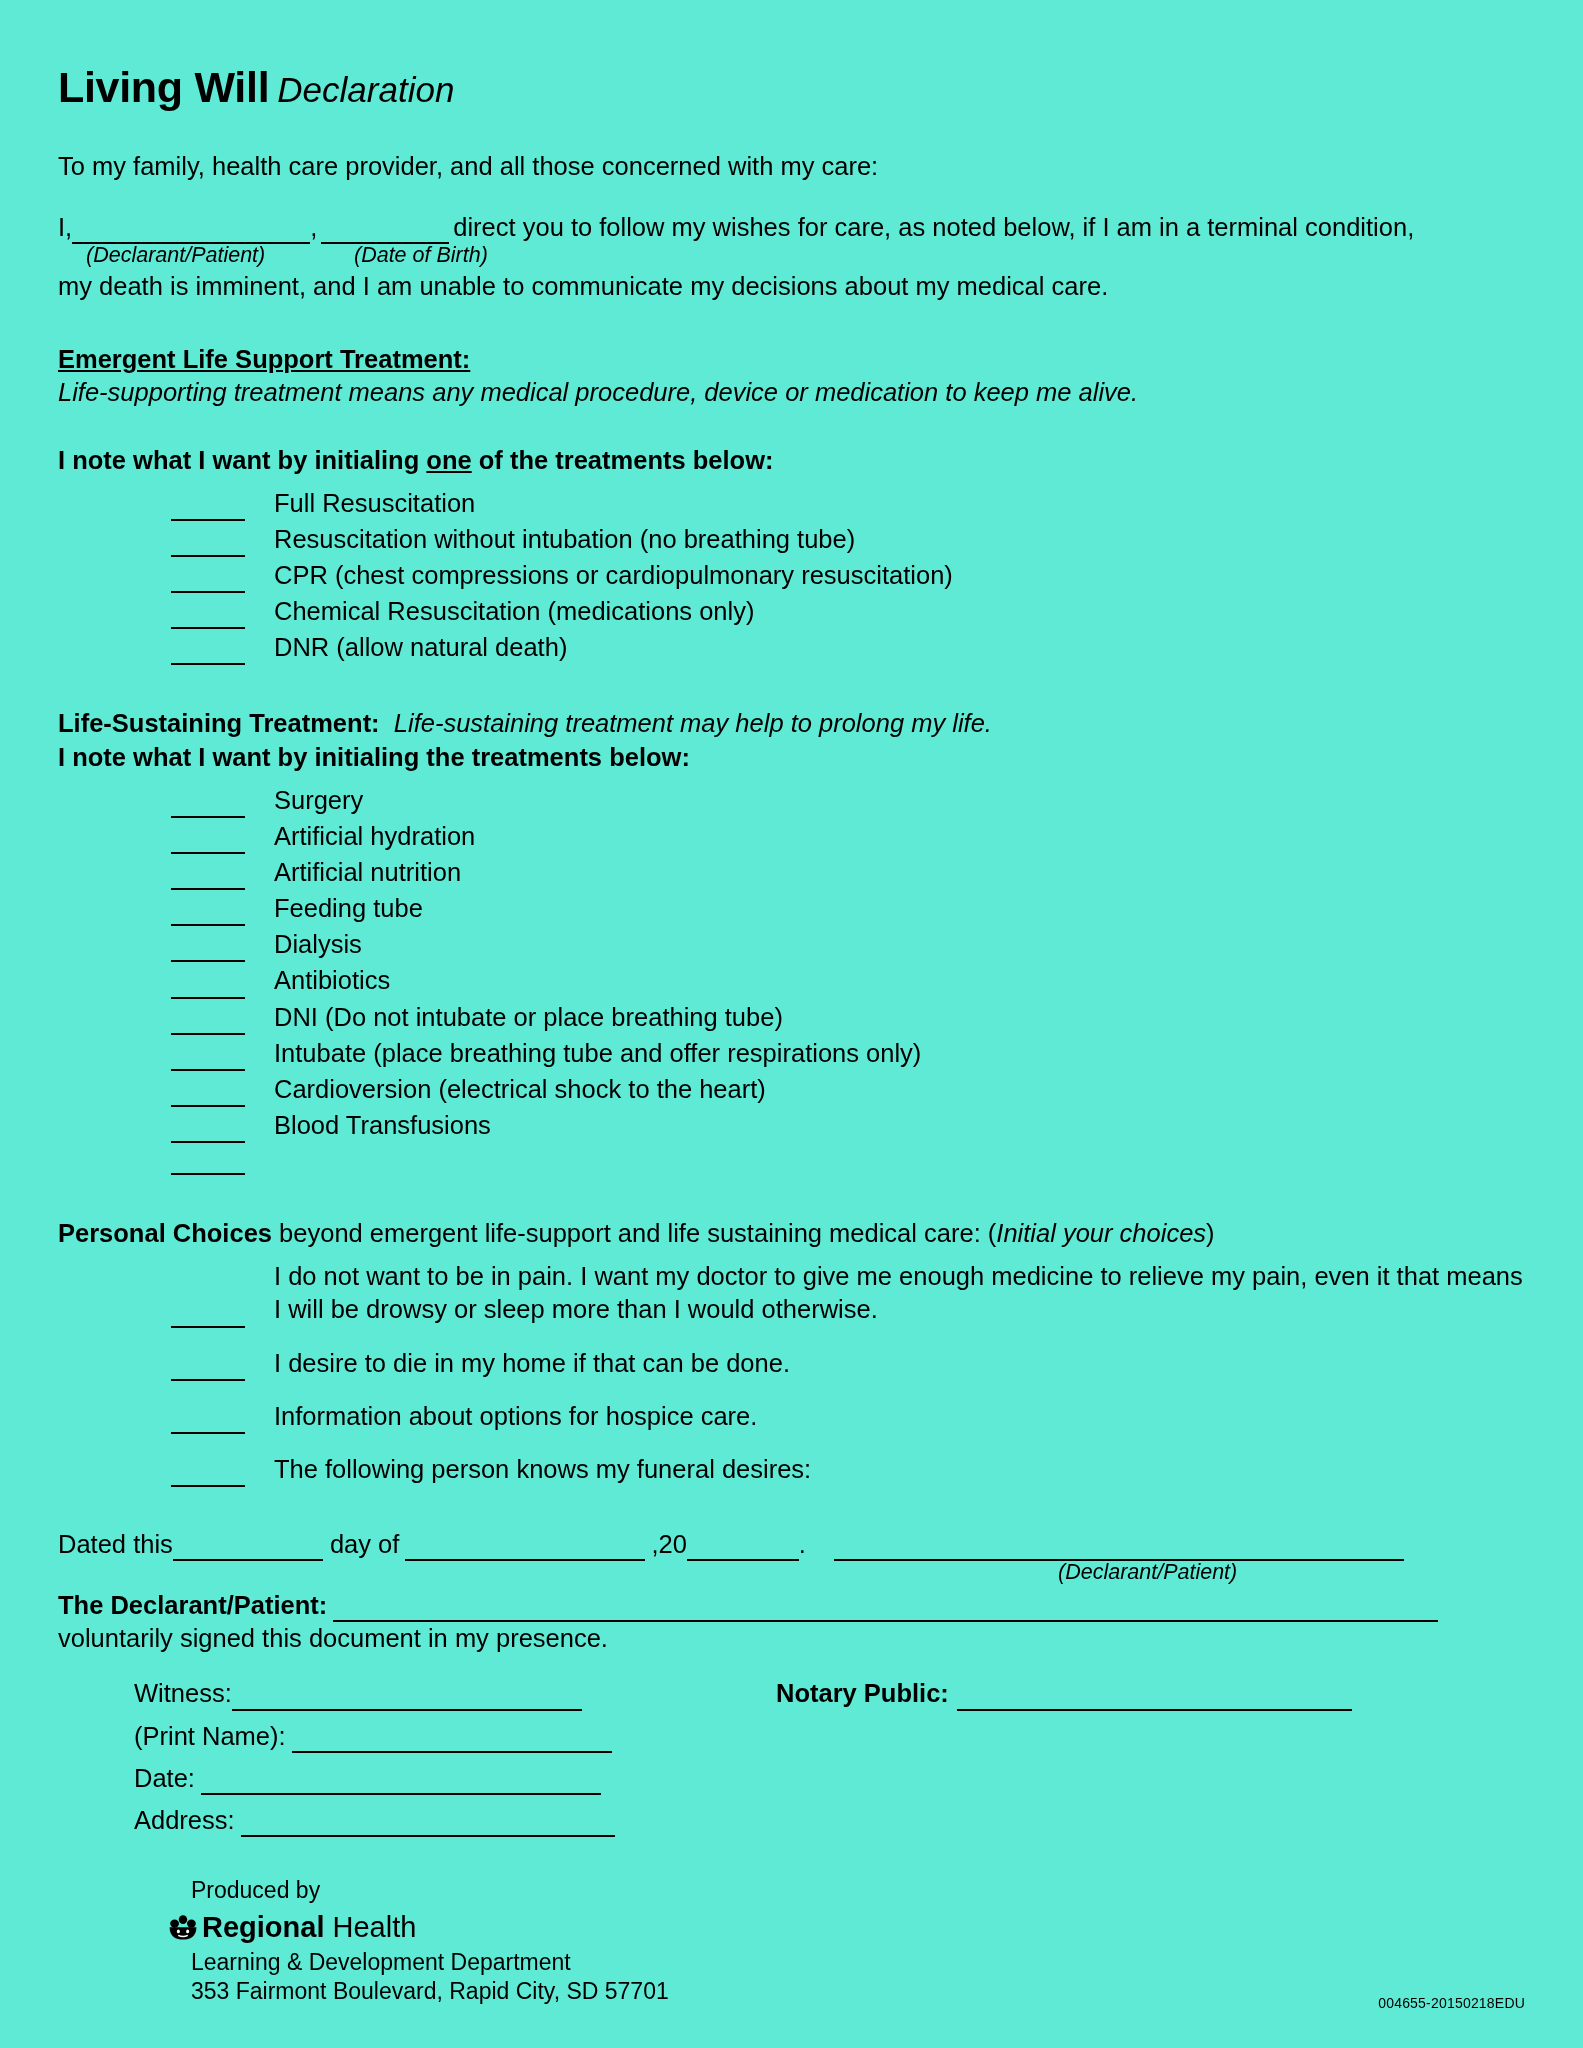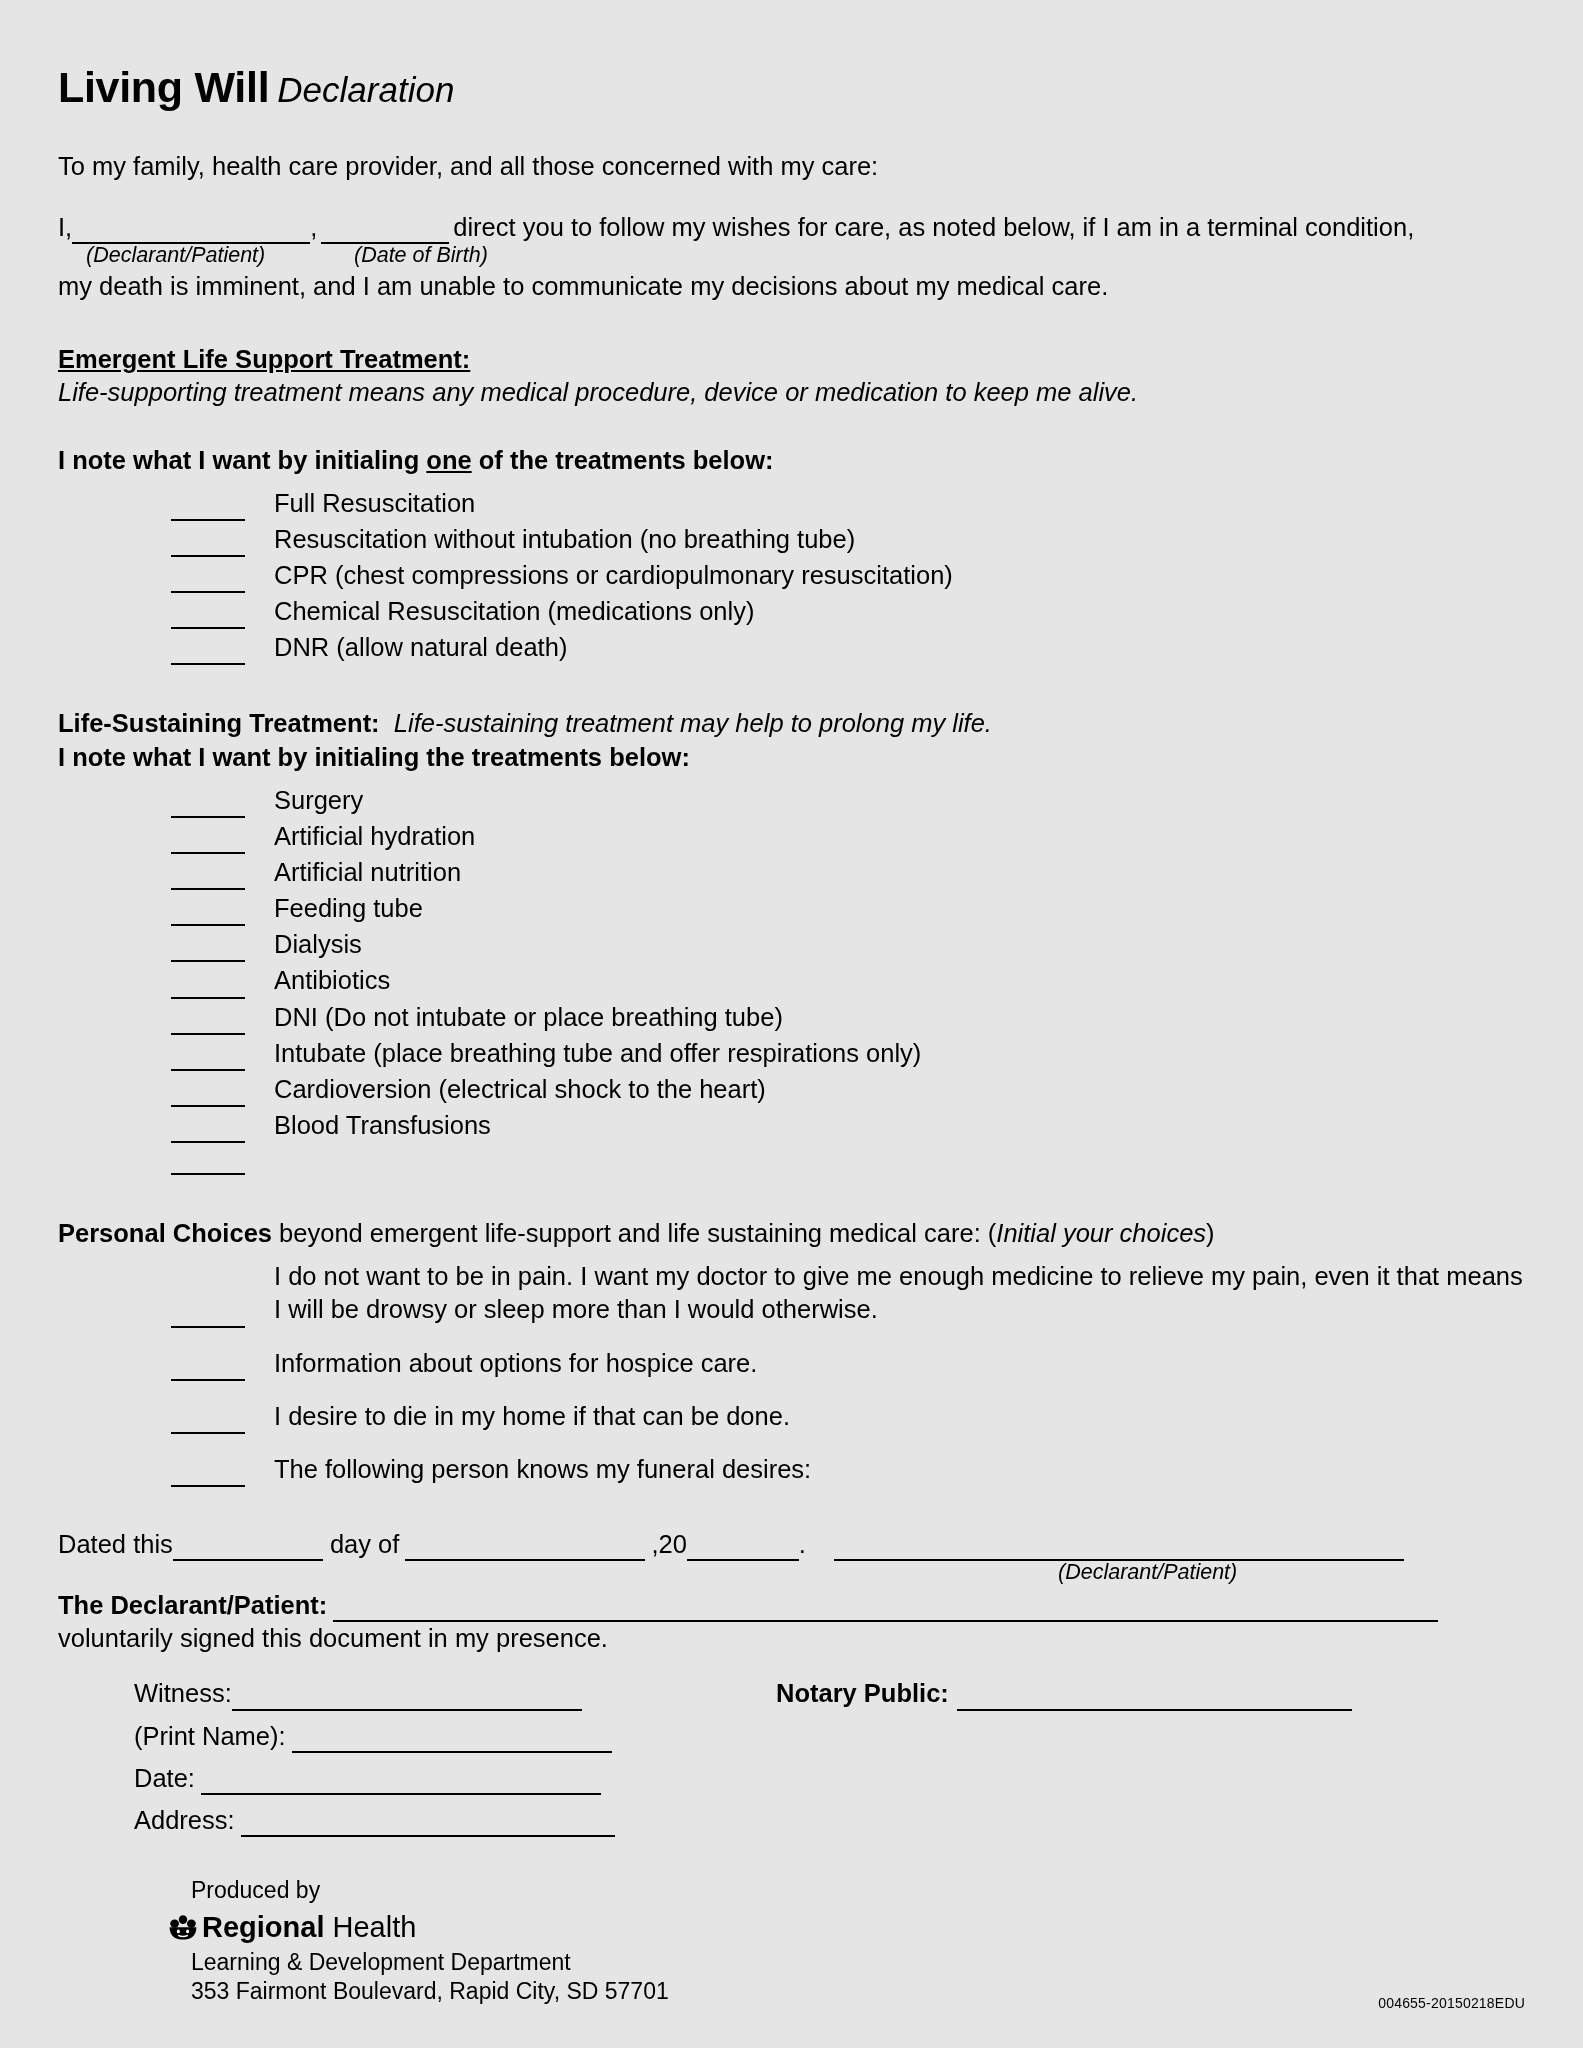--- a/index.html
+++ b/index.html
@@ -8,21 +8,21 @@
     background: #ffffff;
   }
   body {
     font-family: "Liberation Sans", sans-serif;
     color: #000000;
   }
   .page {
     position: relative;
     width: 1583px;
     height: 2048px;
-    background: #e5e5e5;
+    background: #5eead4;
     box-sizing: border-box;
     padding: 52px 58px 0 58px;
     font-size: 25.5px;
     line-height: 1.30;
     overflow: hidden;
   }
 
   
   .doc-title {
     margin: 0 0 0 0;
@@ -293,25 +293,25 @@
 
   <div class="gap-10"></div>
 
   <div class="init-list">
     <div class="init-row spaced">
       <span class="init-blank"></span>
       <span class="init-label">I do not want to be in pain.  I want my doctor to give me enough medicine to relieve my pain, even it that means I will be drowsy or sleep more than I would otherwise.</span>
     </div>
     <div class="init-row spaced">
       <span class="init-blank"></span>
+      <span class="init-label">I desire to die in my home if that can be done.</span>
+    </div>
+    <div class="init-row spaced">
+      <span class="init-blank"></span>
       <span class="init-label">Information about options for hospice care.</span>
-    </div>
-    <div class="init-row spaced">
-      <span class="init-blank"></span>
-      <span class="init-label">I desire to die in my home if that can be done.</span>
     </div>
     <div class="init-row spaced">
       <span class="init-blank"></span>
       <span class="init-label">The following person knows my funeral desires:</span>
     </div>
   </div>
 
   <div class="gap-22"></div>
 
   <div class="dated-line">

